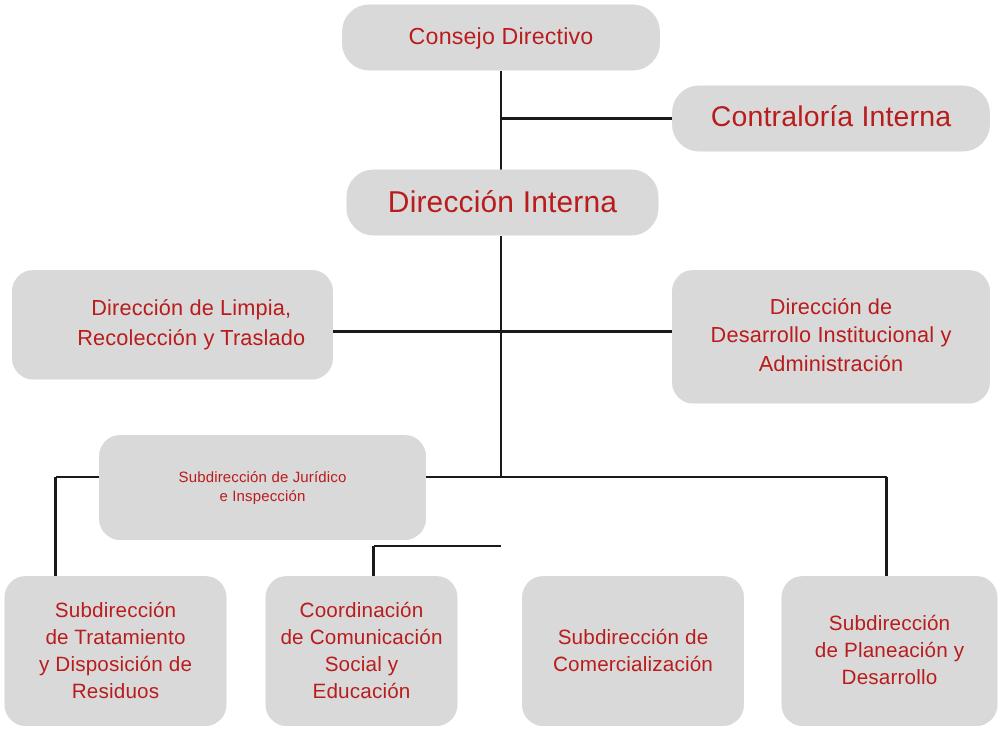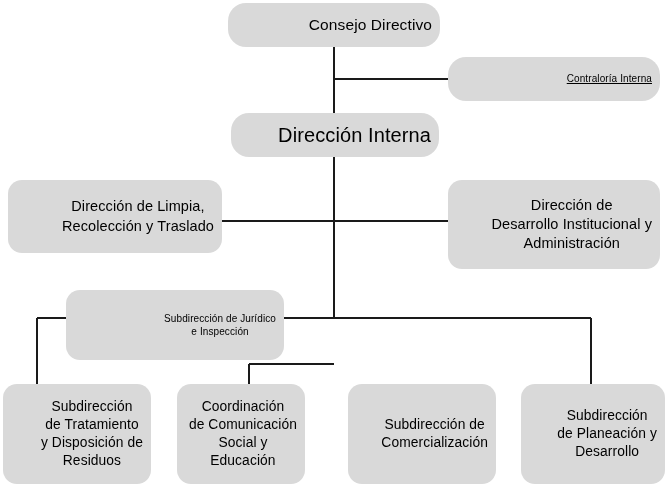--- a/index.html
+++ b/index.html
@@ -26,36 +26,36 @@
     height: 488px;
     pointer-events: none;
   }
   .node {
     position: absolute;
     box-sizing: border-box;
     background: #d9d9d9;
     border-radius: 14px;
     display: flex;
     align-items: center;
-    justify-content: flex-end;
+    justify-content: center;
     text-align: center;
-    color: #000000;
+    color: #b91c1c;
     font-family: "Liberation Sans", sans-serif;
     font-size: 14.5px;
     line-height: 1.32;
     letter-spacing: 0.1px;
     padding: 4px 8px;
     z-index: 2;
   }
   .node-label {
     display: block;
     white-space: pre-line;
   }
   .node.level-1 { font-size: 15.5px; border-radius: 18px; }
-  .node.level-2 { font-size: 10px;   border-radius: 18px; text-decoration: underline; }
+  .node.level-2 { font-size: 19px;   border-radius: 18px; }
   .node.level-3 { font-size: 20px;   border-radius: 18px; }
   .node.level-4 { font-size: 14.5px; border-radius: 14px; }
   .node.level-5 { font-size: 10px; border-radius: 14px; }
   .node.level-6 { font-size: 13.8px; border-radius: 14px; }
 </style>
 </head>
 <body>
 
 <div id="chart-root">
 

